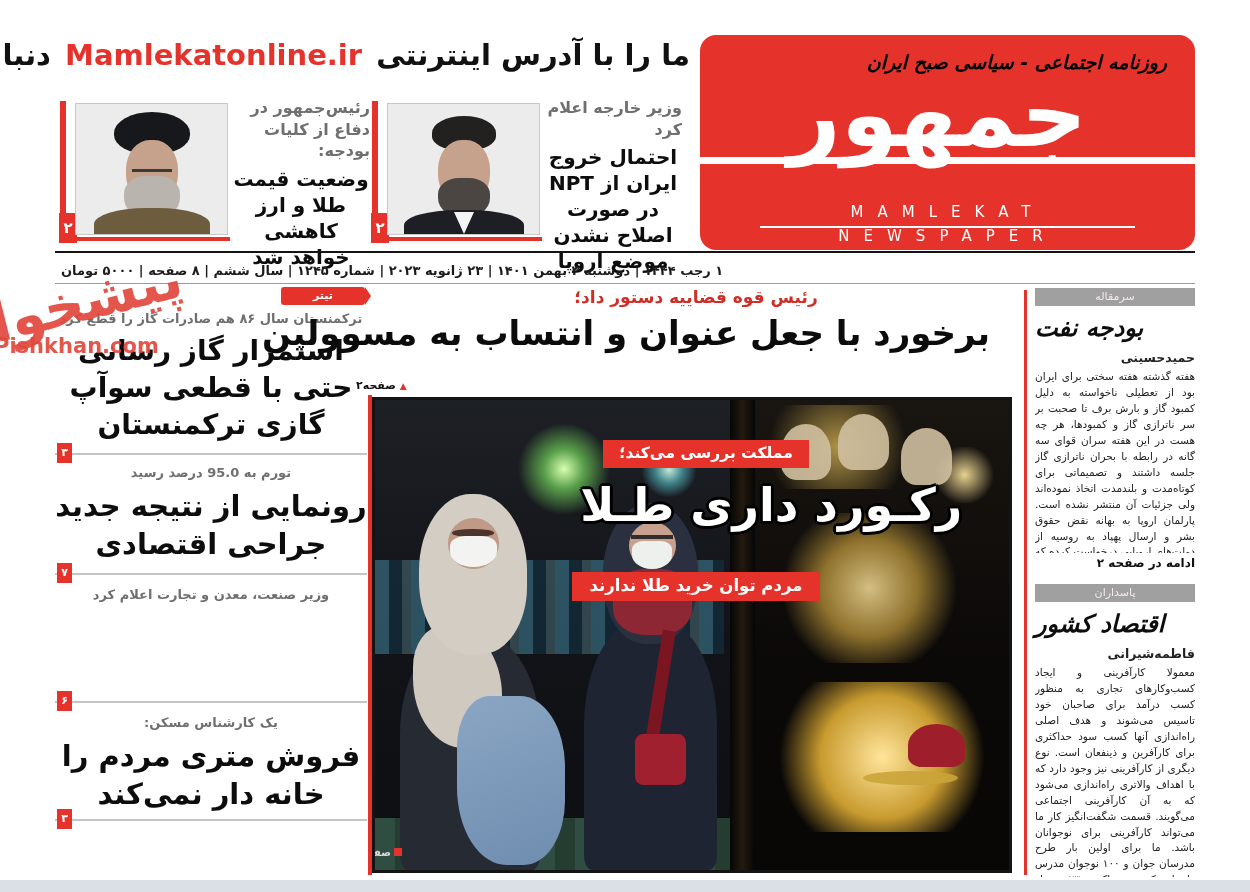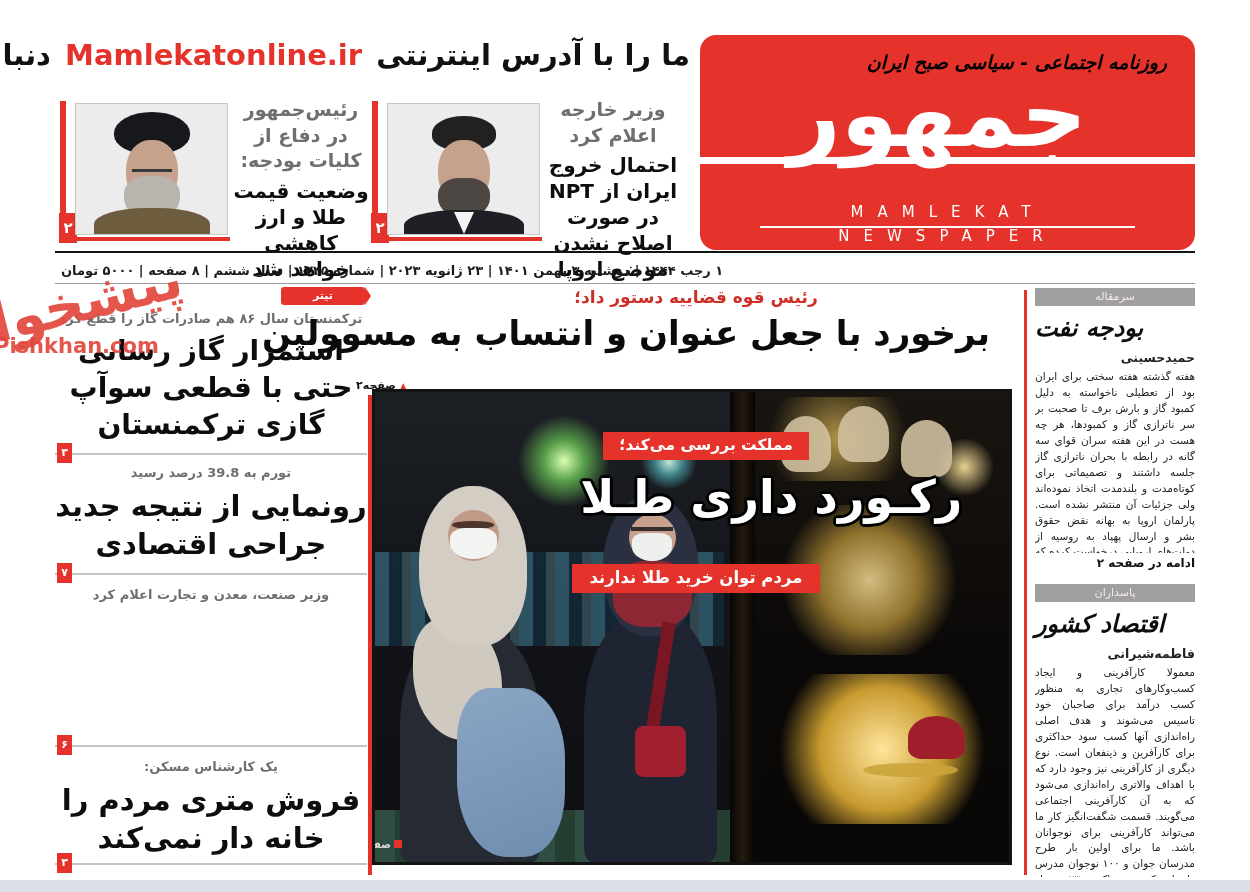--- a/index.html
+++ b/index.html
@@ -21,21 +21,21 @@
   .logo-latin.l2 { top:192px; }
 
   
   .tblock { position:absolute; top:95px; width:310px; height:152px; }
   .tblock.b1 { left:60px; } .tblock.b2 { left:372px; }
   .tbar { position:absolute; left:0; top:6px; width:6px; height:140px; background:#e5332c; }
   .tbadge { position:absolute; left:-1px; top:118px; width:18px; height:30px; background:#e5332c; color:#fff; font-size:15px; font-weight:bold; text-align:center; line-height:30px; }
   .tphoto { position:absolute; left:15px; top:8px; width:153px; height:132px; background:#ececec; border:1px solid #c7c7c7; overflow:hidden; }
   .tredline { position:absolute; left:5px; top:142px; width:165px; height:4px; background:#e5332c; }
   .ttext { position:absolute; left:172px; top:2px; right:0; }
-  .tkicker { font-size:19px; font-weight:bold; color:#6f6f6f; text-align:center; line-height:1.35; }
+  .tkicker { font-size:16px; font-weight:bold; color:#6f6f6f; text-align:right; line-height:1.35; }
   .thead { margin-top:4px; font-size:20px; font-weight:bold; color:#0d0d0d; text-align:center; line-height:1.3; }
   
   .face { position:absolute; left:50px; top:36px; width:52px; height:64px; background:#c6a28c; border-radius:46%; }
   .p1-turban { position:absolute; left:38px; top:8px; width:76px; height:42px; background:#17181c; border-radius:50% 50% 45% 45%; }
   .p1-beard { position:absolute; left:48px; top:72px; width:56px; height:44px; background:#b9b5ae; border-radius:40% 40% 50% 50%; }
   .p1-glass { position:absolute; left:56px; top:58px; width:40px; height:10px; border-bottom:3px solid #3a3a3a; }
   .p1-robe { position:absolute; left:18px; top:104px; width:116px; height:36px; background:#6e5c3f; border-radius:45% 45% 0 0; }
   .p2-hair { position:absolute; left:44px; top:12px; width:64px; height:34px; background:#23211f; border-radius:50% 50% 40% 40%; }
   .p2-beard { position:absolute; left:50px; top:74px; width:52px; height:40px; background:#4b4642; border-radius:40% 40% 50% 50%; }
   .p2-suit { position:absolute; left:16px; top:106px; width:120px; height:34px; background:#1d1f24; border-radius:45% 45% 0 0; }
@@ -52,37 +52,37 @@
 
   
   .left-col { position:absolute; left:55px; top:287px; width:312px; }
   .ltab { position:absolute; right:2px; top:0; width:84px; height:18px; background:#e5332c; border-radius:3px; color:#fff; font-size:11px; font-weight:bold; text-align:center; line-height:18px; }
   .ltab:after { content:""; position:absolute; right:-6px; top:0; border-style:solid; border-width:9px 0 9px 6px; border-color:transparent transparent transparent #e5332c; }
   .lstory { position:relative; border-bottom:2px solid #c4c4c4; text-align:center; }
   .lstory .lk { font-size:13px; font-weight:bold; color:#6f6f6f; line-height:1.3; }
   .lstory .lh { font-weight:bold; color:#0d0d0d; line-height:1.32; margin-top:5px; }
   .ls1 { height:168px; padding-top:24px; } .ls1 .lh { font-size:28px; }
   .ls2 { height:120px; padding-top:10px; } .ls2 .lh { font-size:29px; }
-  .ls3 { height:172px; padding-top:12px; } .ls3 .lh { font-size:30px; }
+  .ls3 { height:128px; padding-top:12px; } .ls3 .lh { font-size:30px; }
   .ls4 { height:118px; padding-top:12px; } .ls4 .lh { font-size:29px; }
   .lbadge { position:absolute; left:2px; bottom:-10px; width:15px; height:20px; background:#e5332c; color:#fff; font-size:11px; font-weight:bold; text-align:center; line-height:20px; z-index:5; }
 
   
   .vdiv-left { position:absolute; left:368px; top:395px; width:4px; height:480px; background:#e5332c; }
   .vdiv-right { position:absolute; left:1024px; top:290px; width:3px; height:585px; background:#e5332c; }
 
   
   .center-col { position:absolute; left:372px; top:287px; width:648px; }
   .lead-kicker { text-align:center; color:#cf2e26; font-size:17px; font-weight:bold; }
   .lead-head { position:relative; left:-30px; width:708px; text-align:left; color:#0b0b0b; font-size:34px; font-weight:bold; letter-spacing:-1px; white-space:nowrap; margin-top:6px; }
   .lead-ref { position:absolute; left:-16px; top:92px; font-size:11px; font-weight:bold; color:#111; }
   .lead-ref .flag { color:#e5332c; font-size:9px; }
 
   
-  .photo { position:absolute; left:0; top:102px; width:640px; height:476px; border:3px solid #141414; background:linear-gradient(180deg,#1d2025 0%,#121419 45%,#0c0e11 100%); overflow:hidden; direction:rtl; }
+  .photo { position:absolute; left:0; top:110px; width:640px; height:476px; border:3px solid #141414; background:linear-gradient(180deg,#1d2025 0%,#121419 45%,#0c0e11 100%); overflow:hidden; direction:rtl; }
   .photo * { position:absolute; }
   .ph-lamp { left:22%; top:4%; width:100px; height:100px; background:radial-gradient(circle,#d8ffb0 0%,#59a04b 28%,rgba(40,90,40,0) 65%); }
   .ph-lamp2 { left:42%; top:9%; width:56px; height:56px; background:radial-gradient(circle,#bfe8d8 0%,#3e7f86 35%,rgba(30,70,80,0) 70%); }
   .ph-shops { left:0; top:34%; width:55%; height:20%; background:repeating-linear-gradient(90deg, rgba(82,170,200,.55) 0 14px, rgba(18,58,78,.65) 14px 27px, rgba(140,210,225,.35) 27px 36px); opacity:.75; }
   .ph-ground { left:0; bottom:0; width:57%; height:11%; background:repeating-linear-gradient(90deg,#35584a 0 20px,#2a4537 20px 40px); opacity:.85; }
   .ph-edge { left:56%; top:0; width:4%; height:100%; background:linear-gradient(90deg,#050607,#241a0e,#050607); }
   .ph-gold { left:60%; top:0; width:40%; height:100%; background:linear-gradient(180deg,#191510,#0b0908 55%,#080706); }
   .g1 { left:63%; top:24%; width:30%; height:32%; background:radial-gradient(circle,#e9d18f 0%,#9c7c30 40%,rgba(80,60,20,0) 72%); opacity:.9; }
   .g2 { left:62%; top:60%; width:36%; height:32%; background:radial-gradient(circle,#ffe59b 0%,#c89b2f 45%,rgba(100,75,20,0) 75%); }
   .g3 { left:88%; top:10%; width:10%; height:12%; background:radial-gradient(circle,#e8d290 0%,rgba(150,115,40,0) 70%); }
@@ -192,21 +192,21 @@
   <div class="left-col">
     <div class="ltab">تیتر</div>
 
     <div class="lstory ls1">
       <div class="lk">ترکمنستان سال ۸۶ هم صادرات گاز را قطع کرد</div>
       <div class="lh">استمرار گاز رسانی حتی با قطعی سوآپ گازی ترکمنستان</div>
       <div class="lbadge">۳</div>
     </div>
 
     <div class="lstory ls2">
-      <div class="lk">تورم به 39.8 درصد رسید</div>
+      <div class="lk">تورم به 95.0 درصد رسید</div>
       <div class="lh">رونمایی از نتیجه جدید جراحی اقتصادی</div>
       <div class="lbadge">۷</div>
     </div>
 
     <div class="lstory ls3">
       <div class="lk">وزیر صنعت، معدن و تجارت اعلام کرد</div>
       <div class="lbadge">۶</div>
     </div>
 
     <div class="lstory ls4">

